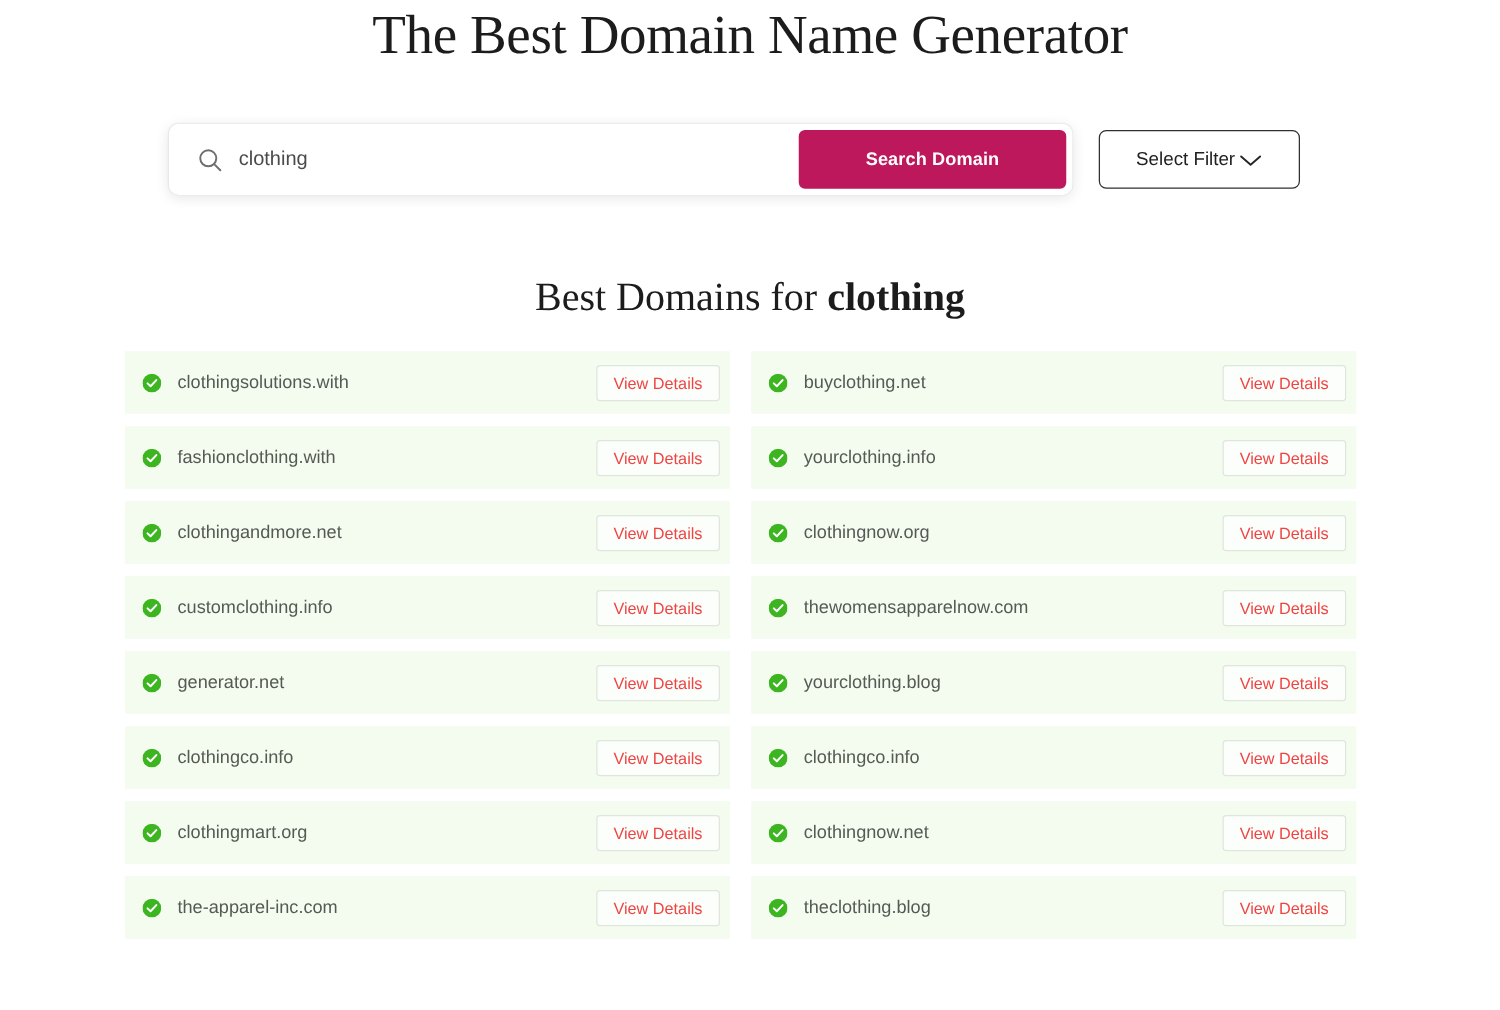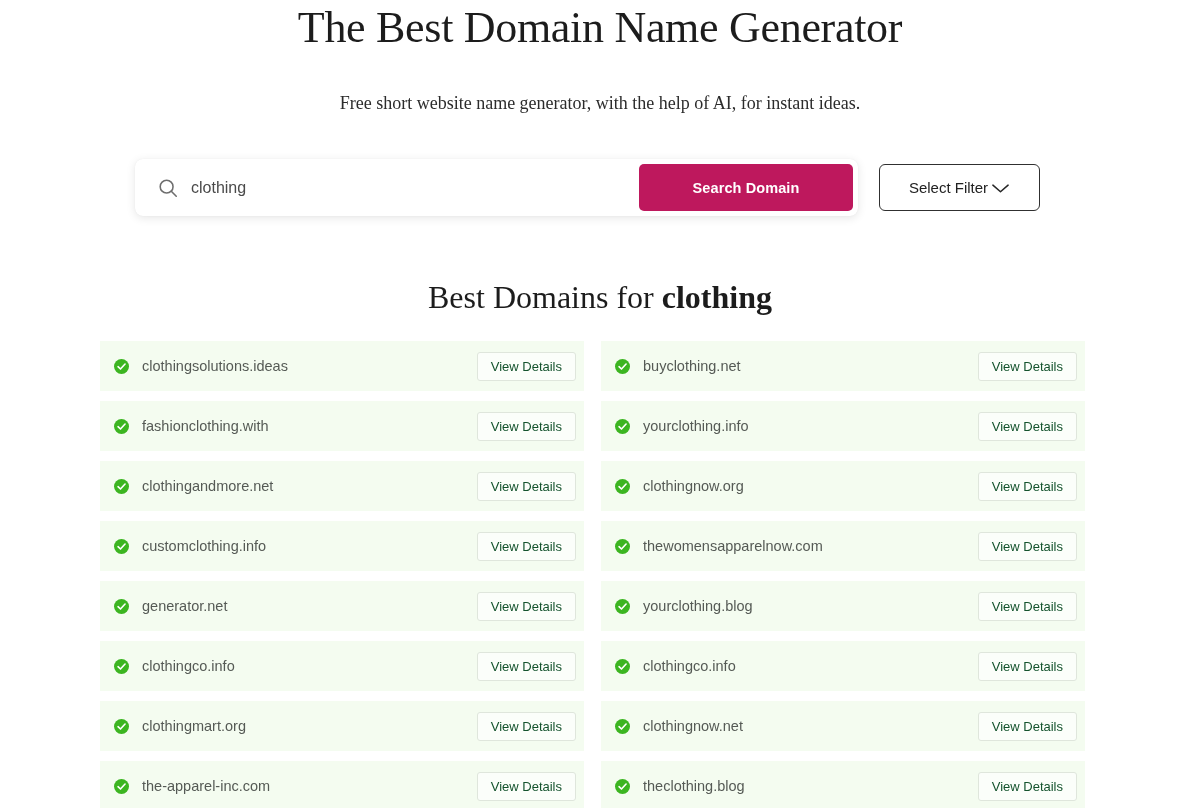--- a/index.html
+++ b/index.html
@@ -166,33 +166,32 @@
     font-size: 14.5px;
     color: #555a55;
   }
 
   .view-details-btn {
     background: #fbfefa;
     border: 1px solid #dfe6dc;
     border-radius: 3px;
     font-family: "Liberation Sans", sans-serif;
     font-size: 13px;
-    color: #14532d;
+    color: #ef4444;
     height: 29px;
     padding: 0 13px;
     cursor: pointer;
     white-space: nowrap;
   }
 </style>
 </head>
 <body>
 
 <div class="hero">
   <h1 class="page-title">The Best Domain Name Generator</h1>
-  <p class="page-subtitle">Free short website name generator, with the help of AI, for instant ideas.</p>
 </div>
 
 <div class="search-area">
 
   <div class="search-card">
     <div class="search-left">
       <span class="search-icon">
         <svg width="22" height="22" viewBox="0 0 24 24" fill="none" stroke="#6e6e6e" stroke-width="1.7" stroke-linecap="round">
           <circle cx="10.5" cy="10.5" r="7"></circle>
           <line x1="15.6" y1="15.6" x2="21" y2="21"></line>
@@ -221,21 +220,21 @@
 
 <div class="results-grid">
     <div class="domain-row">
       <div class="domain-left">
         <span>
           <svg class="check-icon" viewBox="0 0 16 16">
             <circle cx="8" cy="8" r="8" fill="#3cb521"></circle>
             <polyline points="4.3,8.2 6.9,10.7 11.8,5.4" fill="none" stroke="#ffffff" stroke-width="1.7" stroke-linecap="round" stroke-linejoin="round"></polyline>
           </svg>
         </span>
-        <span class="domain-name">clothingsolutions.ideas</span>
+        <span class="domain-name">clothingsolutions.with</span>
       </div>
       <button class="view-details-btn">View Details</button>
     </div>
     <div class="domain-row">
       <div class="domain-left">
         <span>
           <svg class="check-icon" viewBox="0 0 16 16">
             <circle cx="8" cy="8" r="8" fill="#3cb521"></circle>
             <polyline points="4.3,8.2 6.9,10.7 11.8,5.4" fill="none" stroke="#ffffff" stroke-width="1.7" stroke-linecap="round" stroke-linejoin="round"></polyline>
           </svg>

